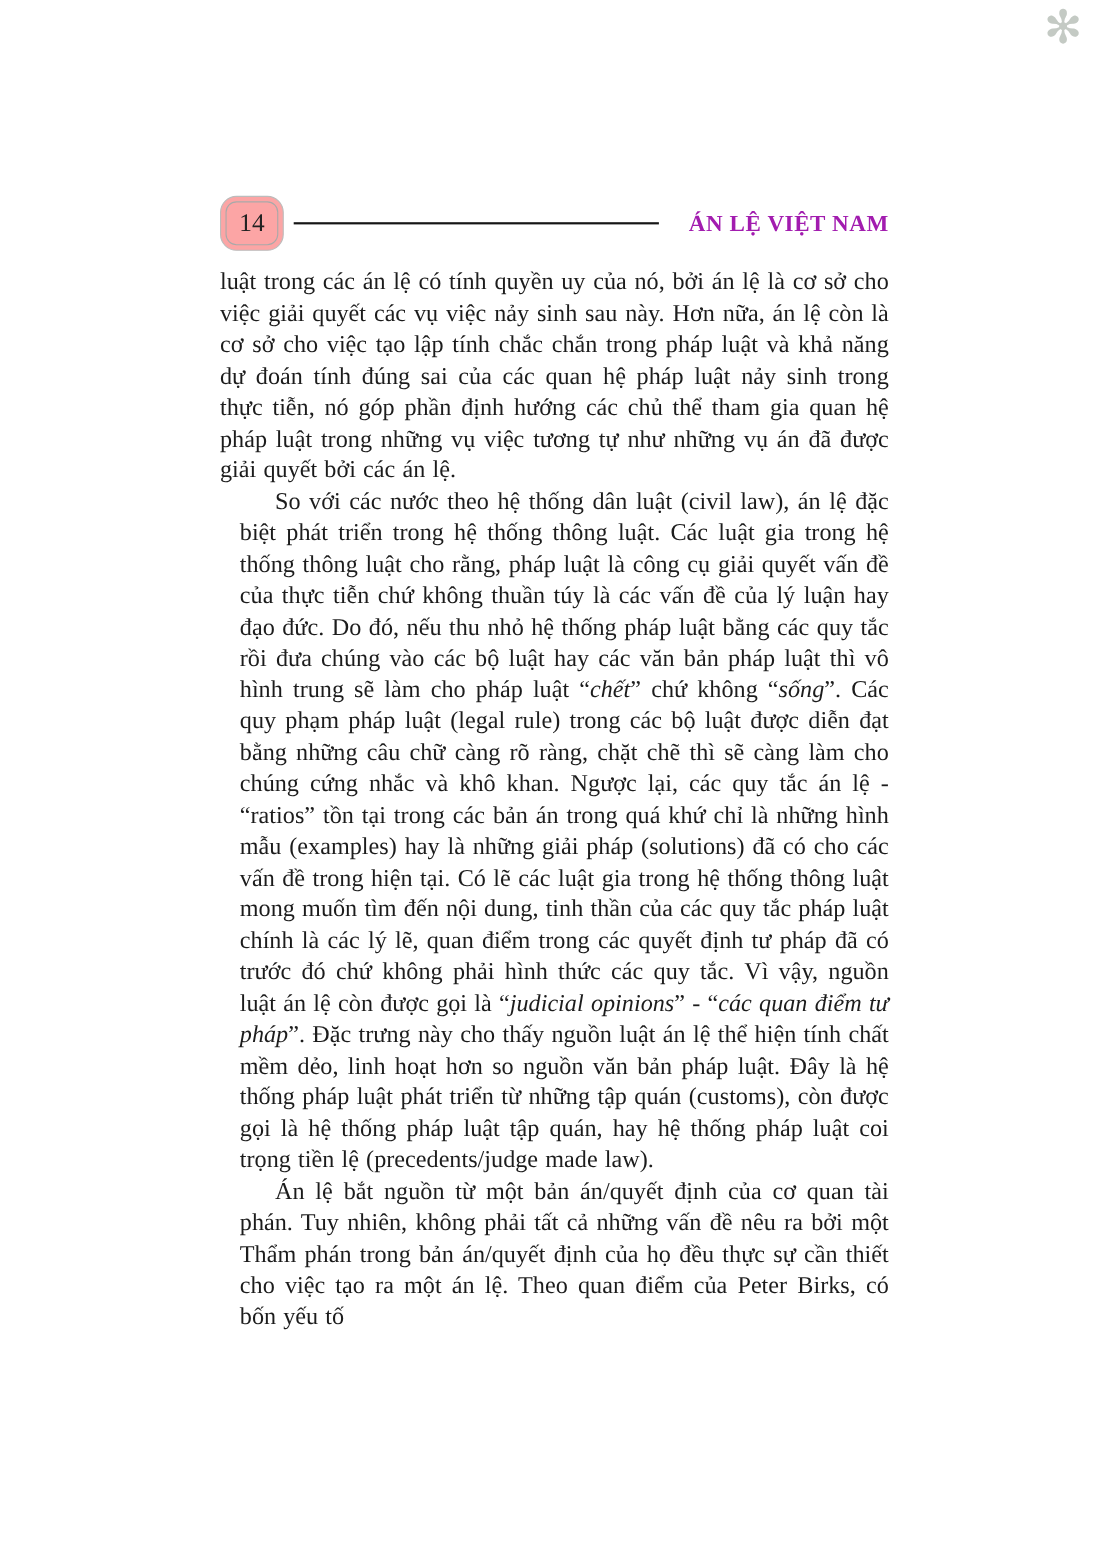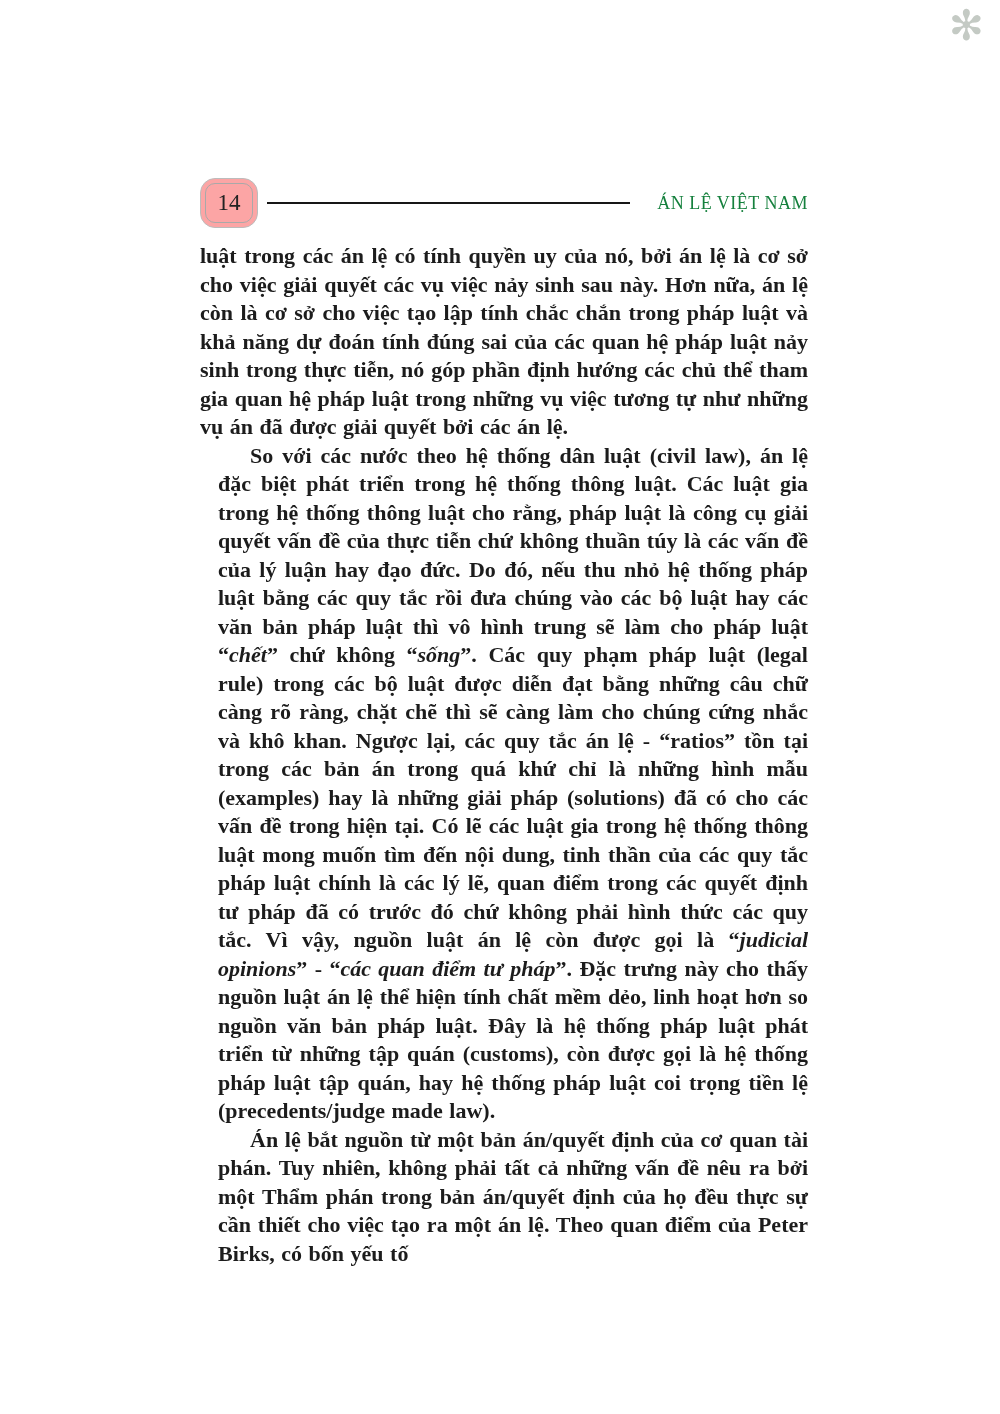--- a/index.html
+++ b/index.html
@@ -57,40 +57,39 @@
   }
   .header-rule {
     flex: 1;
     height: 0;
     border-top: 2px solid #161616;
     margin-left: 9px;
     margin-right: 27px;
   }
   .page-title {
     flex: none;
-    font-weight: normal;
-    font-size: 18px;
+    font-weight: bold;
+    font-size: 21px;
     letter-spacing: 0.5px;
     white-space: nowrap;
-    color: #15803d;
+    color: #a21caf;
   }
   .body-text {
     position: absolute;
     left: 200px;
     top: 242px;
     width: 608px;
     font-size: 22px;
     line-height: 28.5px;
     text-align: justify;
     word-spacing: 1px;
   }
   .para {
     margin: 0;
     padding: 0;
-    font-weight: bold;
   }
   .para.indent {
     text-indent: 32px;
     margin-left: 18px;
   }
   .para em {
     font-style: italic;
   }
 </style>
 </head>

